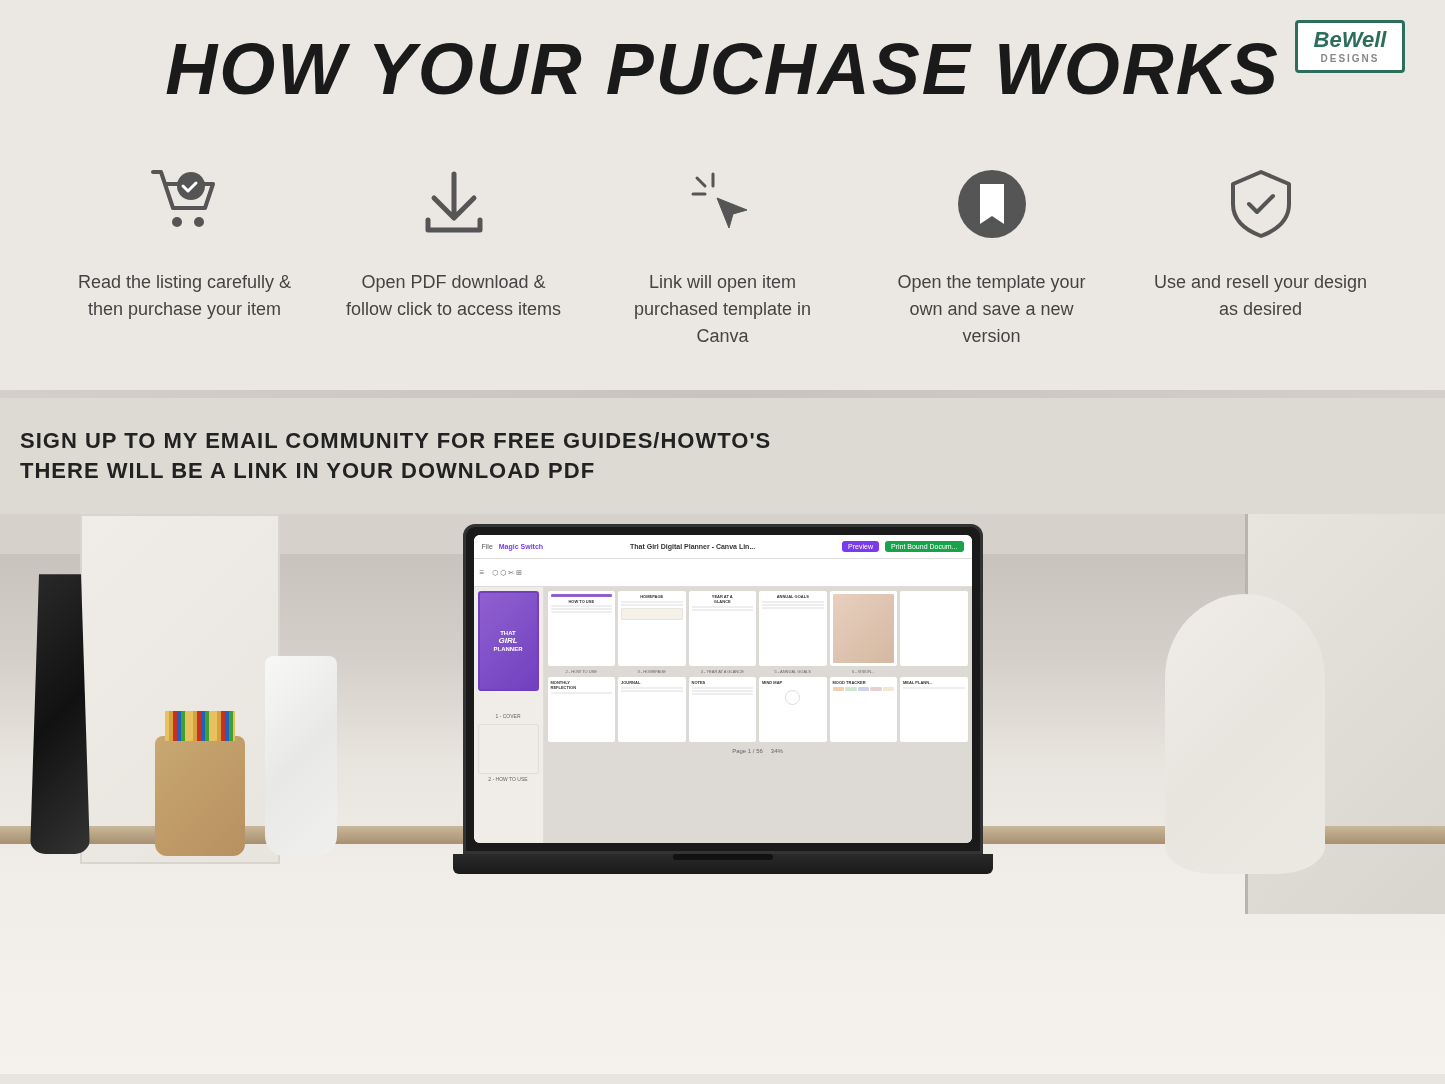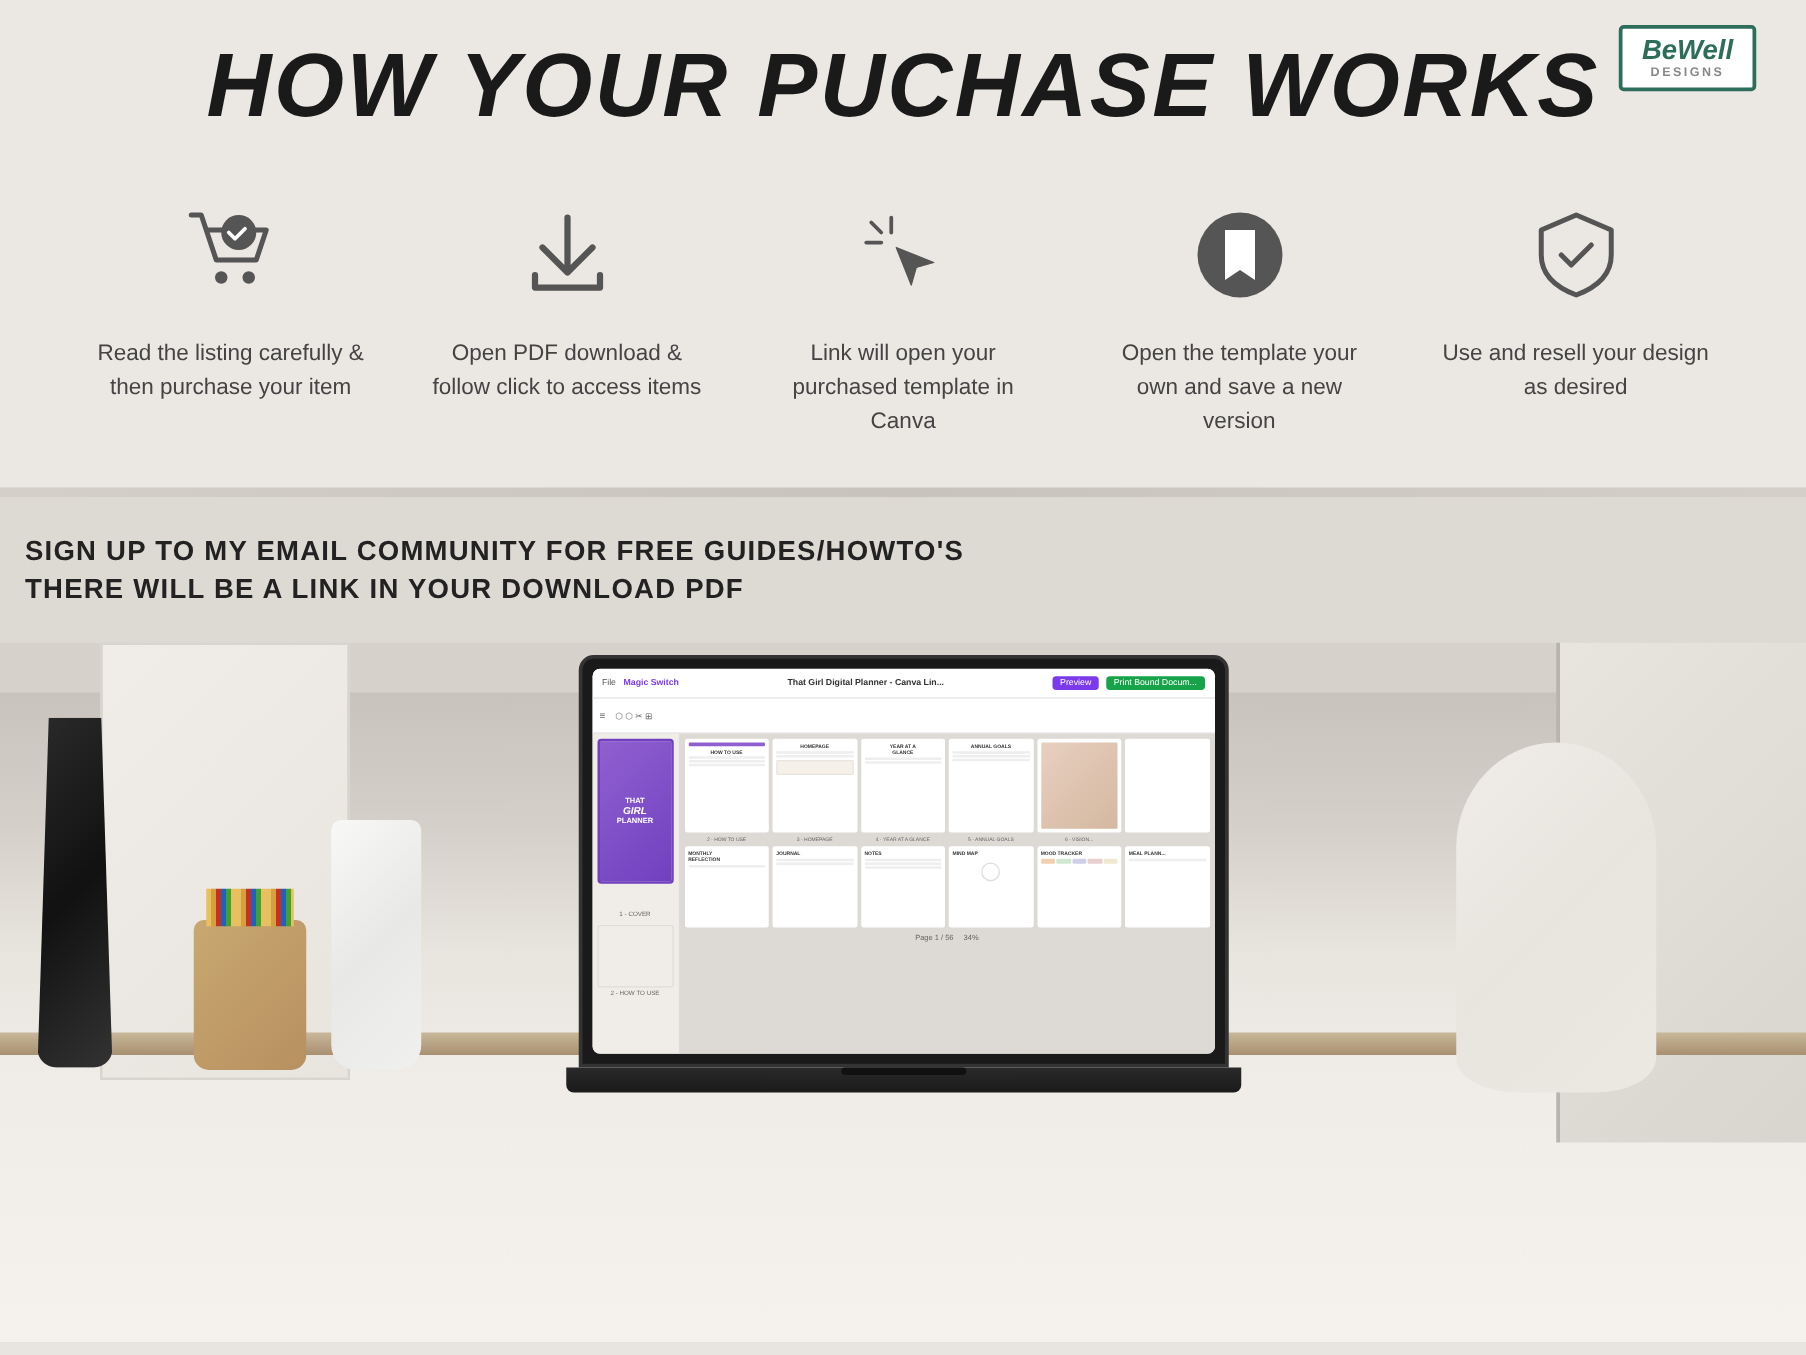--- a/index.html
+++ b/index.html
@@ -295,21 +295,21 @@
 
     .screen-sidebar {
       width: 70px;
       background: #f0ede8;
       border-right: 1px solid #ddd;
       padding: 4px;
     }
 
     .sidebar-thumb {
       width: 100%;
-      height: 116px;
+      height: 100px;
       background: linear-gradient(135deg, #9060d0, #7040c0);
       border-radius: 3px;
       margin-bottom: 20px;
       display: flex;
       align-items: center;
       justify-content: center;
       border: 2px solid #7040c0;
     }
 
     .laptop-base {
@@ -412,21 +412,21 @@
       <div class="step-icon">
         <svg width="80" height="80" viewBox="0 0 80 80" fill="none" xmlns="http://www.w3.org/2000/svg">
 
           <line x1="22" y1="22" x2="14" y2="14" stroke="#555" stroke-width="3" stroke-linecap="round"></line>
           <line x1="22" y1="30" x2="10" y2="30" stroke="#555" stroke-width="3" stroke-linecap="round"></line>
           <line x1="30" y1="22" x2="30" y2="10" stroke="#555" stroke-width="3" stroke-linecap="round"></line>
 
           <path d="M34 34l30 12-14 4-4 14z" fill="#555" stroke="#555" stroke-width="1" stroke-linejoin="round"></path>
         </svg>
       </div>
-      <div class="step-text">Link will open your purchased template in Canva</div>
+      <div class="step-text">Link will open item purchased template in Canva</div>
     </div>
 
     <div class="step-item">
       <div class="step-icon">
         <svg width="80" height="80" viewBox="0 0 80 80" fill="none" xmlns="http://www.w3.org/2000/svg">
           <circle cx="40" cy="40" r="34" fill="#555"></circle>
           <path d="M28 20h24v40L40 52l-12 8V20z" fill="white"></path>
         </svg>
       </div>
       <div class="step-text">Open the template your own and save a new version</div>

